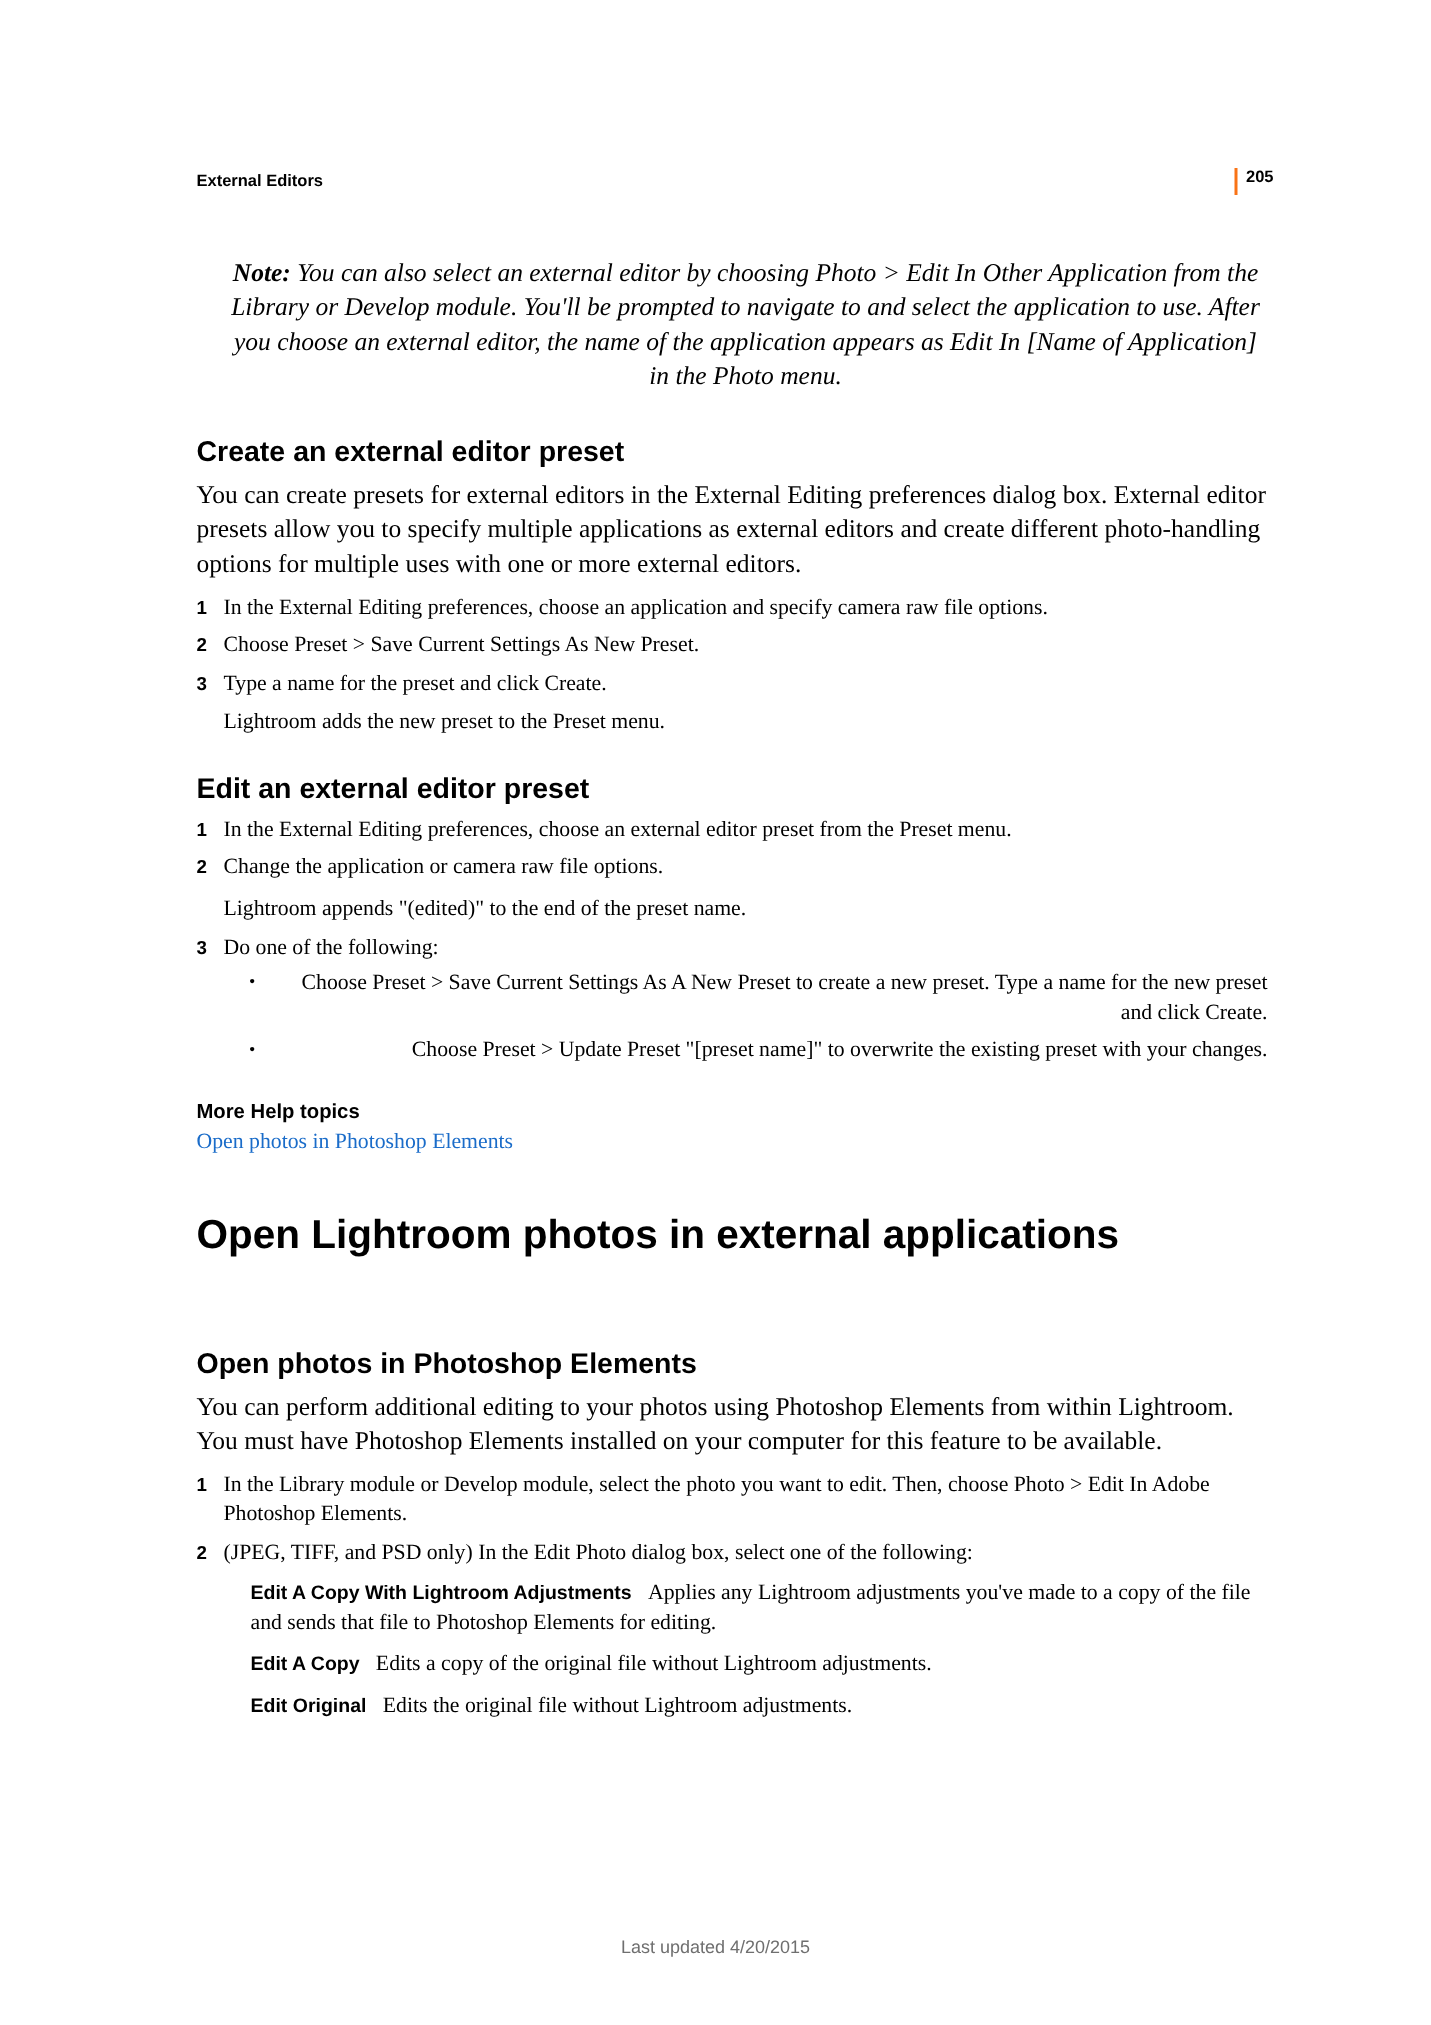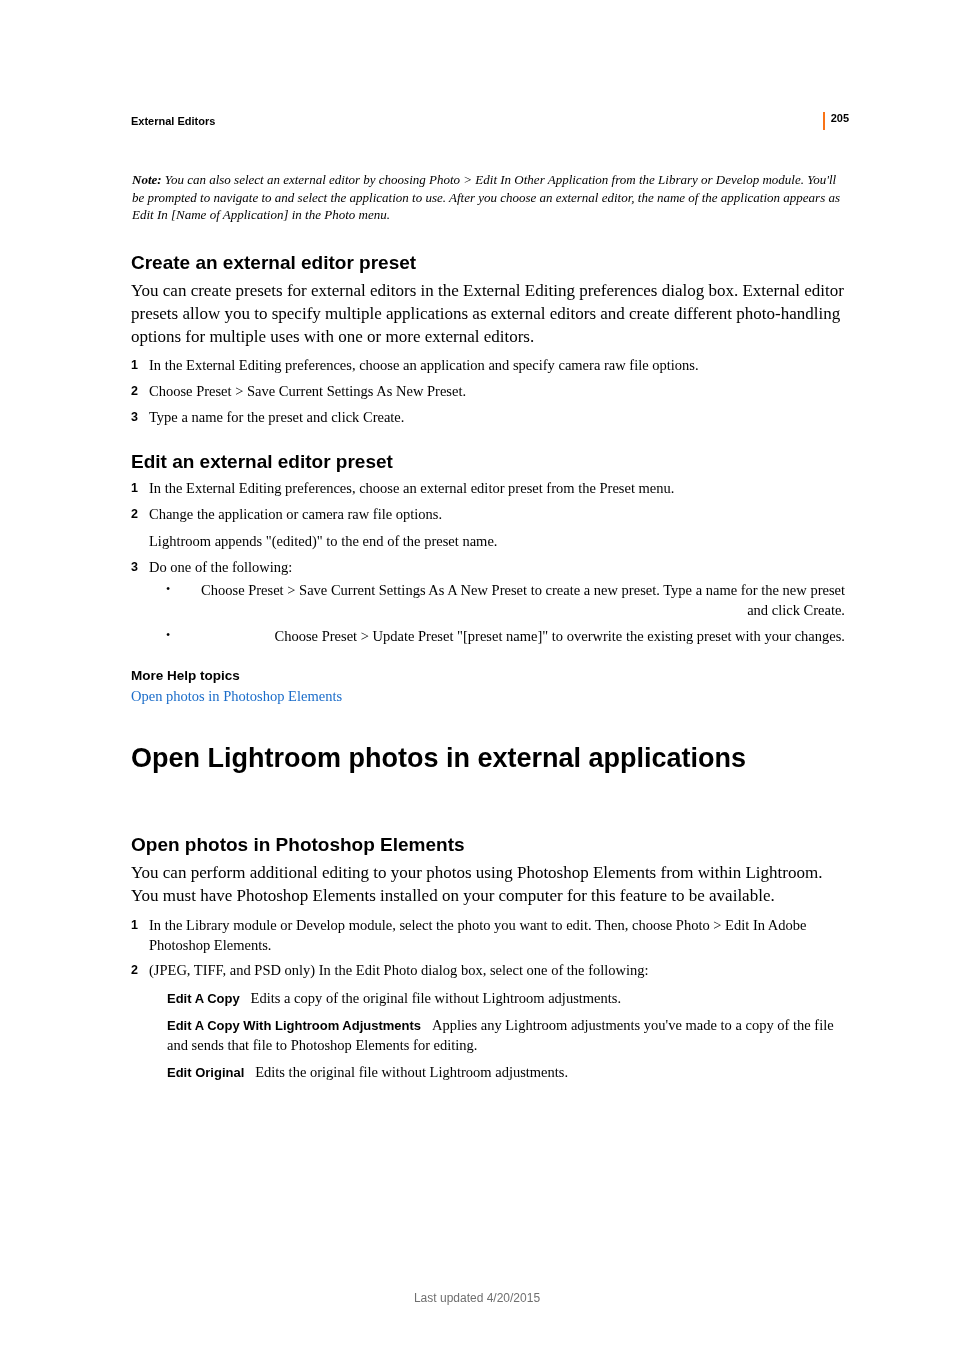--- a/index.html
+++ b/index.html
@@ -28,23 +28,24 @@
     line-height: 12px;
   }
   .running-header {
     font-family: "Myriad Pro", Arial, sans-serif;
     font-size: 11px;
     font-weight: bold;
     margin-bottom: 44px;
   }
   .note {
     font-style: italic;
-    font-size: 13px;
-    line-height: 1.35;
-    margin: 0 0 28px 1px;
+    font-size: 17px;
+    line-height: 1.35;
+    margin: 0 0 28px 18px;
+    text-align: center;
   }
   .note .note-label {
     font-weight: bold;
   }
   h2.section {
     font-family: "Myriad Pro", Arial, sans-serif;
     font-weight: bold;
     font-size: 19px;
     margin: 24px 0 6px 0;
   }
@@ -154,20 +155,21 @@
     <span>You can also select an external editor by choosing Photo &gt; Edit In Other Application from the Library or Develop module. You'll be prompted to navigate to and select the application to use. After you choose an external editor, the name of the application appears as Edit In [Name of Application] in the Photo menu.</span>
   </p>
 
   <h2 class="section">Create an external editor preset</h2>
   <p class="body">You can create presets for external editors in the External Editing preferences dialog box. External editor presets allow you to specify multiple applications as external editors and create different photo-handling options for multiple uses with one or more external editors.</p>
   <ol class="steps">
     <li>In the External Editing preferences, choose an application and specify camera raw file options.</li>
     <li>Choose Preset &gt; Save Current Settings As New Preset.</li>
     <li>
       <span>Type a name for the preset and click Create.</span>
+      <div class="sub-body">Lightroom adds the new preset to the Preset menu.</div>
     </li>
   </ol>
 
   <h2 class="section" style="">Edit an external editor preset</h2>
   <ol class="steps">
     <li>In the External Editing preferences, choose an external editor preset from the Preset menu.</li>
     <li>
       <span>Change the application or camera raw file options.</span>
       <div class="sub-body" style="margin-top:8px;margin-bottom:6px">Lightroom appends "(edited)" to the end of the preset name.</div>
     </li>
@@ -185,26 +187,26 @@
 
   <h1 class="main">Open Lightroom photos in external applications</h1>
 
   <h2 class="section">Open photos in Photoshop Elements</h2>
   <p class="body">You can perform additional editing to your photos using Photoshop Elements from within Lightroom. You must have Photoshop Elements installed on your computer for this feature to be available.</p>
   <ol class="steps">
     <li>In the Library module or Develop module, select the photo you want to edit. Then, choose Photo &gt; Edit In Adobe Photoshop Elements.</li>
     <li>
       <span>(JPEG, TIFF, and PSD only) In the Edit Photo dialog box, select one of the following:</span>
       <div class="runin-block">
+        <span class="runin-label">Edit A Copy With Lightroom Adjustments</span>
+        <span class="runin-text">&nbsp;&nbsp;</span><span class="runin-text">Applies any Lightroom adjustments you've made to a copy of the file and sends that file to Photoshop Elements for editing.</span>
+      </div>
+      <div class="runin-block">
         <span class="runin-label">Edit A Copy</span>
         <span class="runin-text">&nbsp;&nbsp;</span><span class="runin-text">Edits a copy of the original file without Lightroom adjustments.</span>
-      </div>
-      <div class="runin-block">
-        <span class="runin-label">Edit A Copy With Lightroom Adjustments</span>
-        <span class="runin-text">&nbsp;&nbsp;</span><span class="runin-text">Applies any Lightroom adjustments you've made to a copy of the file and sends that file to Photoshop Elements for editing.</span>
       </div>
       <div class="runin-block">
         <span class="runin-label">Edit Original</span>
         <span class="runin-text">&nbsp;&nbsp;</span><span class="runin-text">Edits the original file without Lightroom adjustments.</span>
       </div>
     </li>
   </ol>
 
   <div class="page-footer">Last updated 4/20/2015</div>
 </div>

